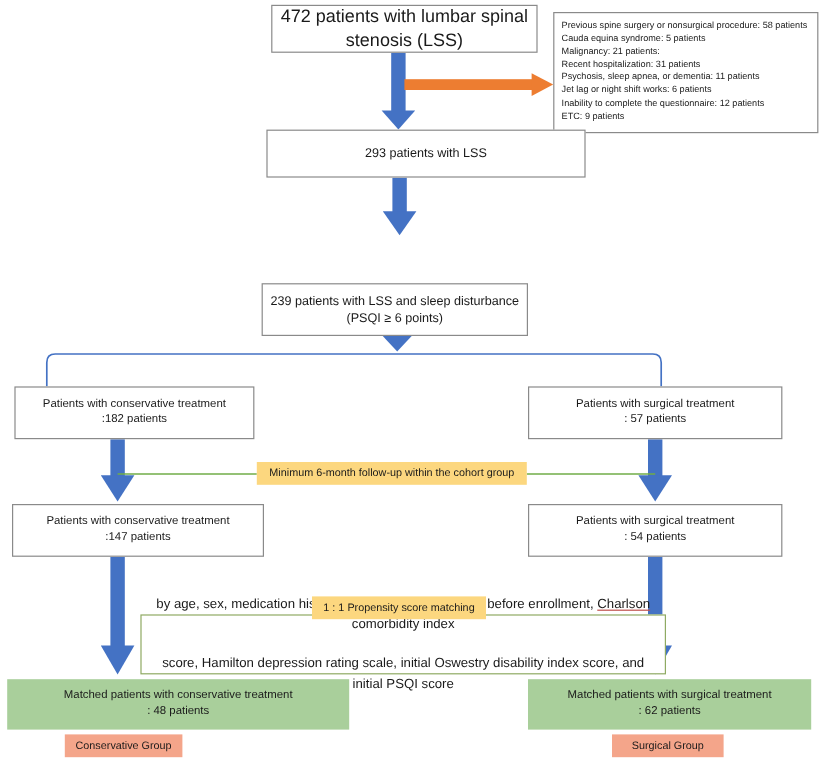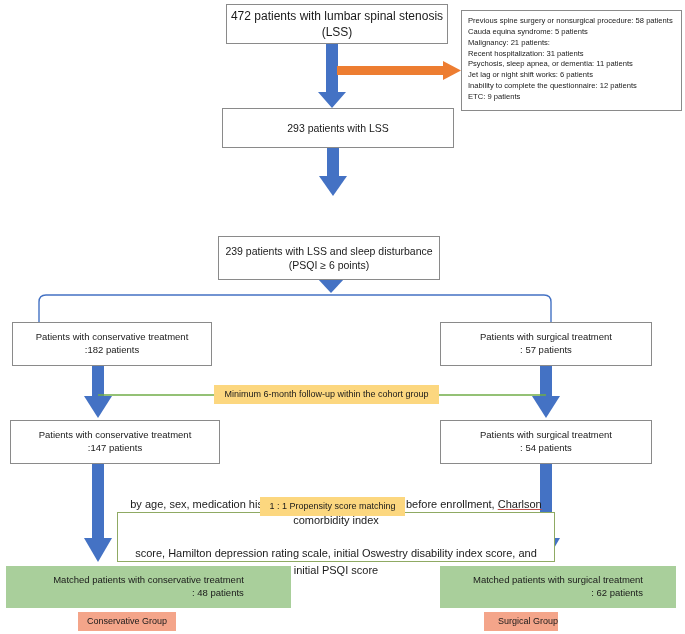--- a/index.html
+++ b/index.html
@@ -30,22 +30,22 @@
   .boxed {
     border: 1px solid #8a8a8a;
     background: #ffffff;
   }
   .txt {
     display: block;
     white-space: pre-line;
   }
 
   
-  #box-total   { left: 226px; top: 4px;   width: 222px; height: 40px;  font-size: 12px; }
-  #box-lss293  { left: 222px; top: 108px; width: 232px; height: 40px;  font-size: 10.5px; }
+  #box-total   { left: 226px; top: 4px;   width: 222px; height: 40px;  font-size: 15px; }
+  #box-lss293  { left: 222px; top: 108px; width: 266px; height: 40px;  font-size: 10.5px; }
   #box-lss239  { left: 218px; top: 196px; width: 222px; height: 44px;  font-size: 10.5px; margin-top: 40px; }
 
   
   #box-exclusions {
     left: 461px; top: 10px; width: 221px; height: 101px;
     display: block; text-align: left; padding: 5px 6px;
     font-size: 7.6px; line-height: 1.43;
   }
 
   
@@ -54,34 +54,33 @@
 
   
   #box-cons147 { left: 10px;  top: 420px; width: 210px; height: 44px; font-size: 9.5px; }
   #box-surg147 { left: 440px; top: 420px; width: 212px; height: 44px; font-size: 9.5px; }
 
   
   .green-box {
     background: #a9cf9b;
     border: none;
     font-size: 9.5px;
-    text-align: right;
   }
   #box-matched-cons { left: 6px;   top: 566px; width: 285px; height: 42px; }
   #box-matched-surg { left: 440px; top: 566px; width: 236px; height: 42px; }
 
   
   .group-label {
     background: #f4a58a;
     border: none;
     font-size: 9px;
     height: 19px;
   }
-  #label-cons-group { left: 78px;  top: 612px; width: 98px; }
-  #label-surg-group { left: 484px; top: 612px; width: 74px; justify-content: flex-end; }
+  #label-cons-group { left: 54px;  top: 612px; width: 98px; }
+  #label-surg-group { left: 510px; top: 612px; width: 93px; }
 
   
   .chip {
     background: #fcd77f;
     border: none;
     font-size: 9px;
     height: 19px;
   }
   #chip-followup { left: 214px; top: 385px; width: 225px; }
   #chip-psm      { left: 260px; top: 497px; width: 145px; }

